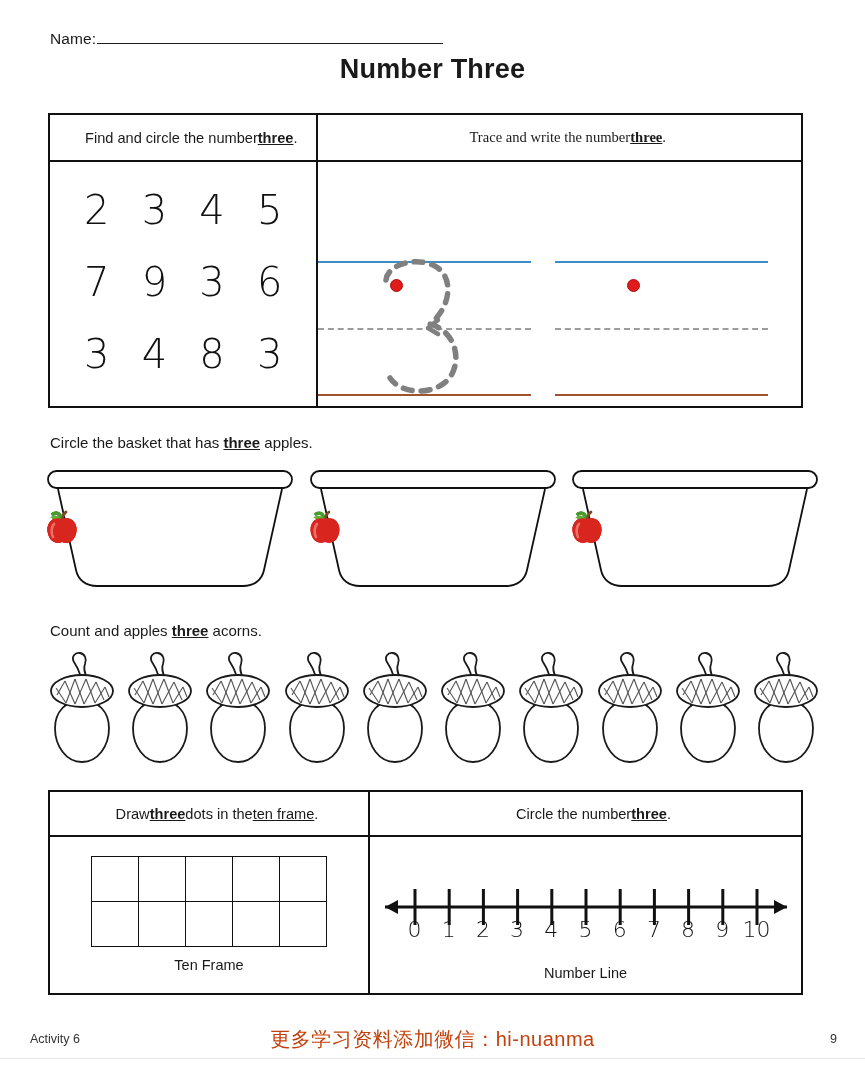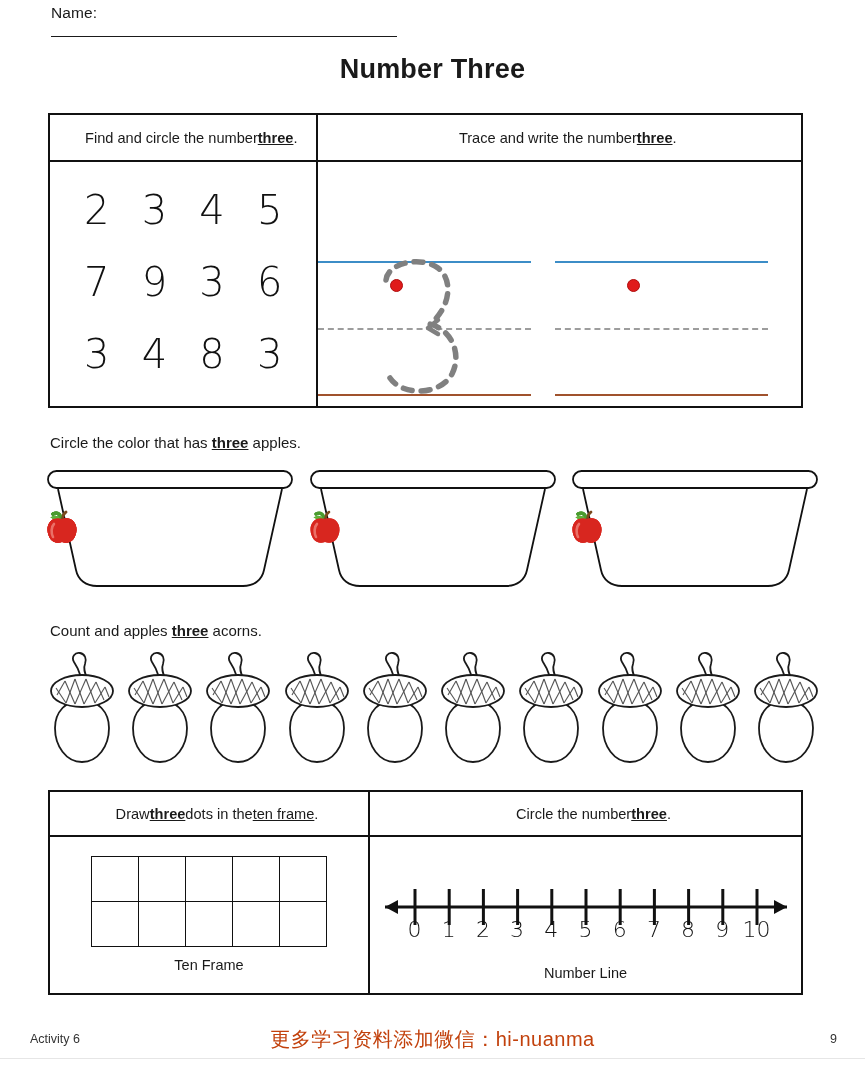--- a/index.html
+++ b/index.html
@@ -13,25 +13,24 @@
     position: relative;
     font-family: "Liberation Sans", sans-serif;
     color: #1a1a1a;
     overflow: hidden;
   }
 
   
   .name-row {
     position: absolute;
     left: 50px;
-    top: 4px;
+    top: 29px;
     display: flex;
     align-items: baseline;
     font-size: 15.5px;
-    flex-direction: column;
   }
   .name-label { letter-spacing: 0.1px; }
   .name-blank {
     display: inline-block;
     width: 346px;
     border-bottom: 1.6px solid #1a1a1a;
     height: 14px;
     margin-left: 1px;
   }
 
@@ -79,21 +78,21 @@
   .u-plain { text-decoration: underline; }
 
   
   #panel-find-trace {
     left: 48px;
     top: 113px;
     width: 755px;
     height: 295px;
   }
   #panel-find-trace .left  { width: 298px; }
-  #panel-find-trace .right { width: 536px; }
+  #panel-find-trace .right { width: 536px; font-family: Liberation Serif, serif; }
   #panel-find-trace .panel-head { height: 47px; }
 
   
   .number-grid {
     position: absolute;
     inset: 0;
     display: grid;
     grid-template-columns: repeat(4, 1fr);
     grid-template-rows: repeat(3, 1fr);
     align-items: center;
@@ -347,21 +346,21 @@
           <div class="rule bottom"></div>
           <div class="start-dot"></div>
         </div>
 
       </div>
     </div>
   </div>
 </div>
 
 <div class="instruction" id="instr-baskets">
-  <span>Circle the color that has </span><span class="u">three</span><span> apples.</span>
+  <span>Circle the basket that has </span><span class="u">three</span><span> apples.</span>
 </div>
 
 <div class="baskets">
   <div class="basket">
     <svg viewBox="0 0 250 122">
       <rect x="3" y="3" width="244" height="17" rx="8.5" ry="8.5" fill="#fff" stroke="#111" stroke-width="1.8"></rect>
       <path d="M13,21 L31,102 C33,112 41,118 52,118 L198,118 C209,118 217,112 219,102 L237,21" fill="#fff" stroke="#111" stroke-width="1.8" stroke-linejoin="round"></path>
     </svg>
     <div class="basket-apples">
       <svg class="apple" viewBox="0 0 34 36">

